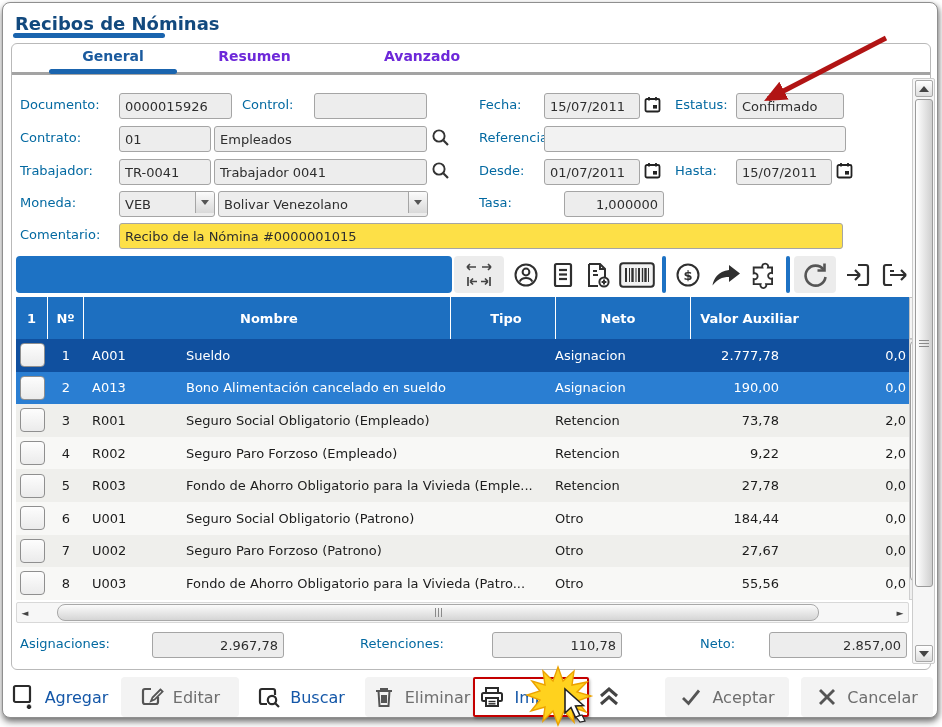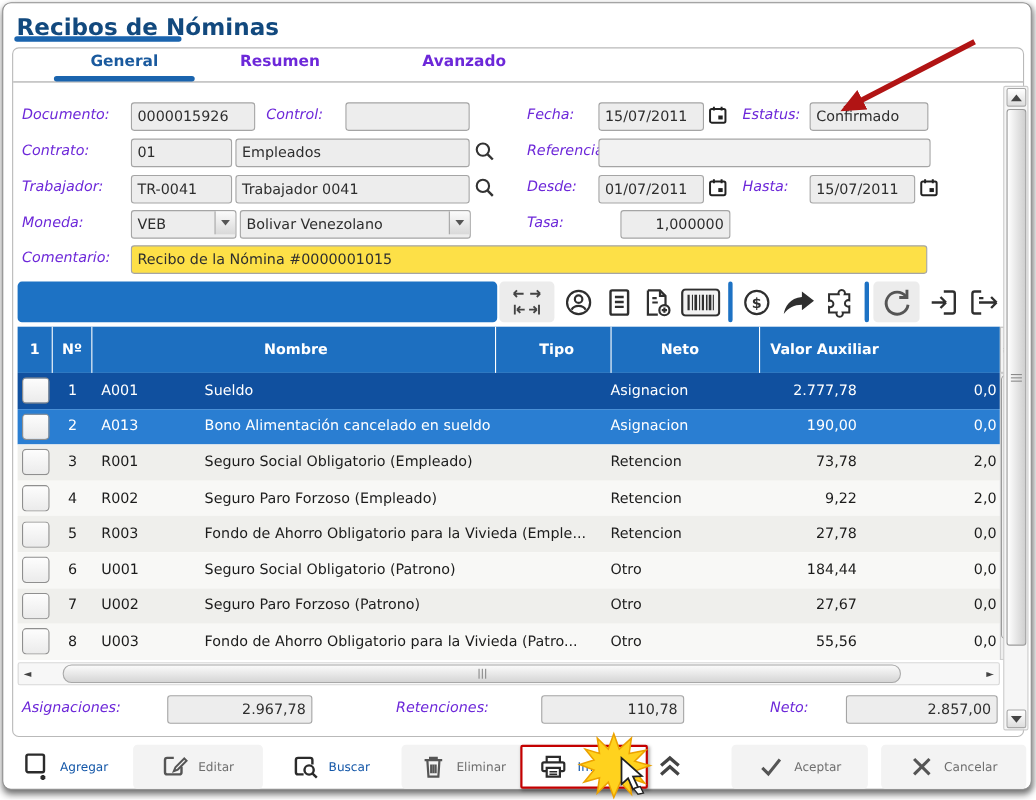--- a/index.html
+++ b/index.html
@@ -3,35 +3,35 @@
 <meta charset="utf-8">
 <style>
   * { margin:0; padding:0; box-sizing:border-box; }
   html,body { background:#ffffff; font-family:"DejaVu Sans","Liberation Sans",sans-serif; }
   #root { position:relative; width:942px; height:727px; overflow:hidden; }
 
   .window { position:absolute; left:2px; top:2px; width:936px; height:716px;
     background:#fff; border:1px solid #8f8f8f; border-radius:8px;
     box-shadow:0 4px 7px rgba(0,0,0,.45), 2px 2px 5px rgba(0,0,0,.2); }
 
-  .win-title { position:absolute; left:12px; top:10px; font-size:21px; font-weight:bold; color:#12497e; }
+  .win-title { position:absolute; left:12px; top:10px; font-size:18px; font-weight:bold; color:#12497e; }
   .title-underline { position:absolute; left:10px; top:30px; width:152px; height:5px; background:#1a64ae; border-radius:3px; }
 
   .panel { position:absolute; left:8px; top:40px; width:920px; height:627px;
     border:1px solid #b9b9b9; border-radius:6px; background:#fff; }
 
   
-  .tabs { position:absolute; left:0; top:0; width:100%; height:31px; border-bottom:1px solid #a3a3a3; }
+  .tabs { position:absolute; left:0; top:0; width:100%; height:31px; border-bottom:3px solid #a3a3a3; }
   .tab { position:absolute; top:4px; height:26px; text-align:center; font-weight:bold; font-size:14px; color:#6d28d9; cursor:default; }
   .tab.active { color:#1a5a9e; }
   .tab .bar { position:absolute; left:0; bottom:0; width:100%; height:5px; border-radius:3px; background:transparent; }
   .tab.active .bar { background:#1a64ae; }
 
   
-  .lbl { position:absolute; font-size:13px; color:#6d28d9; white-space:nowrap;font-style:italic; }
+  .lbl { position:absolute; font-size:13px; color:#0369a1; white-space:nowrap; }
   .field { position:absolute; height:23px; background:#ededed; border:1px solid #a5a5a5; border-radius:3px;
     font-size:13px; color:#2e2e2e; display:flex; align-items:center; padding:12px 5px; overflow:hidden; white-space:nowrap; }
   .field.right { justify-content:flex-end;margin-left:20px; }
   .select { padding-right:20px; }
   .dd-btn { position:absolute; right:0; top:0; width:19px; height:21px; border-left:1px solid #a5a5a5;
     background:linear-gradient(#fbfbfb,#d9d9d9); display:flex; align-items:center; justify-content:center; }
   .dd-btn:after { content:""; border-left:4px solid transparent; border-right:4px solid transparent; border-top:5px solid #555; }
   .iconbtn { position:absolute; width:20px; height:22px; display:flex; align-items:center; justify-content:center; }
 
   
@@ -80,21 +80,21 @@
      display:flex; align-items:center; justify-content:center; }
   .v-btn:after { content:""; border-left:5px solid transparent; border-right:5px solid transparent; }
   .v-btn.up:after { border-bottom:6px solid #444; }
   .v-btn.down:after { border-top:6px solid #444; }
   .v-thumb { position:absolute; left:2px; top:20px; width:18px; height:488px; background:linear-gradient(90deg,#ffffff,#cfcfcf);
      border:1px solid #9a9a9a; border-radius:3px; display:flex; flex-direction:column; align-items:center; justify-content:center; gap:2px; }
   .v-thumb i { display:block; width:10px; height:1px; background:#8a8a8a; }
 
   
   .btn { position:absolute; top:674px; height:40px; display:flex; align-items:center; justify-content:center; gap:9px;
-     font-size:11px; border-radius:4px; }
+     font-size:16px; border-radius:4px; }
   .btn.plain { background:transparent; }
   .btn.gray { background:#f3f3f3; color:#6e6e6e; }
   .btn.blue-text { color:#1457a8; }
   .btn.red-outline { background:#fff; border:2px solid #c40000; border-radius:2px; box-shadow:1px 2px 3px rgba(0,0,0,.3); }
 
   svg { display:block; }
   .overlay { position:absolute; left:0; top:0; pointer-events:none; }
 </style>
 </head>
 <body>

